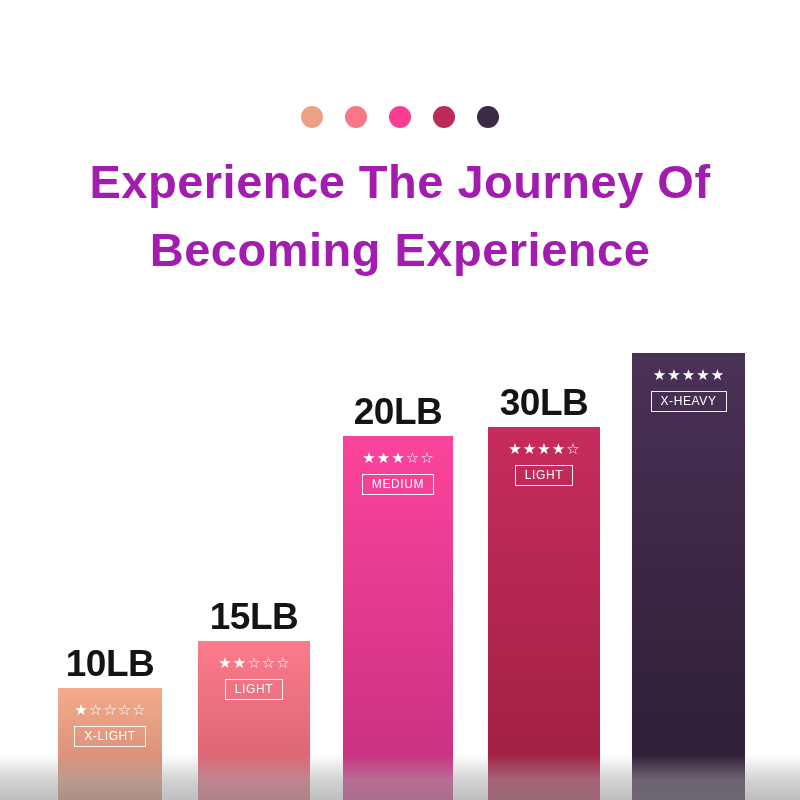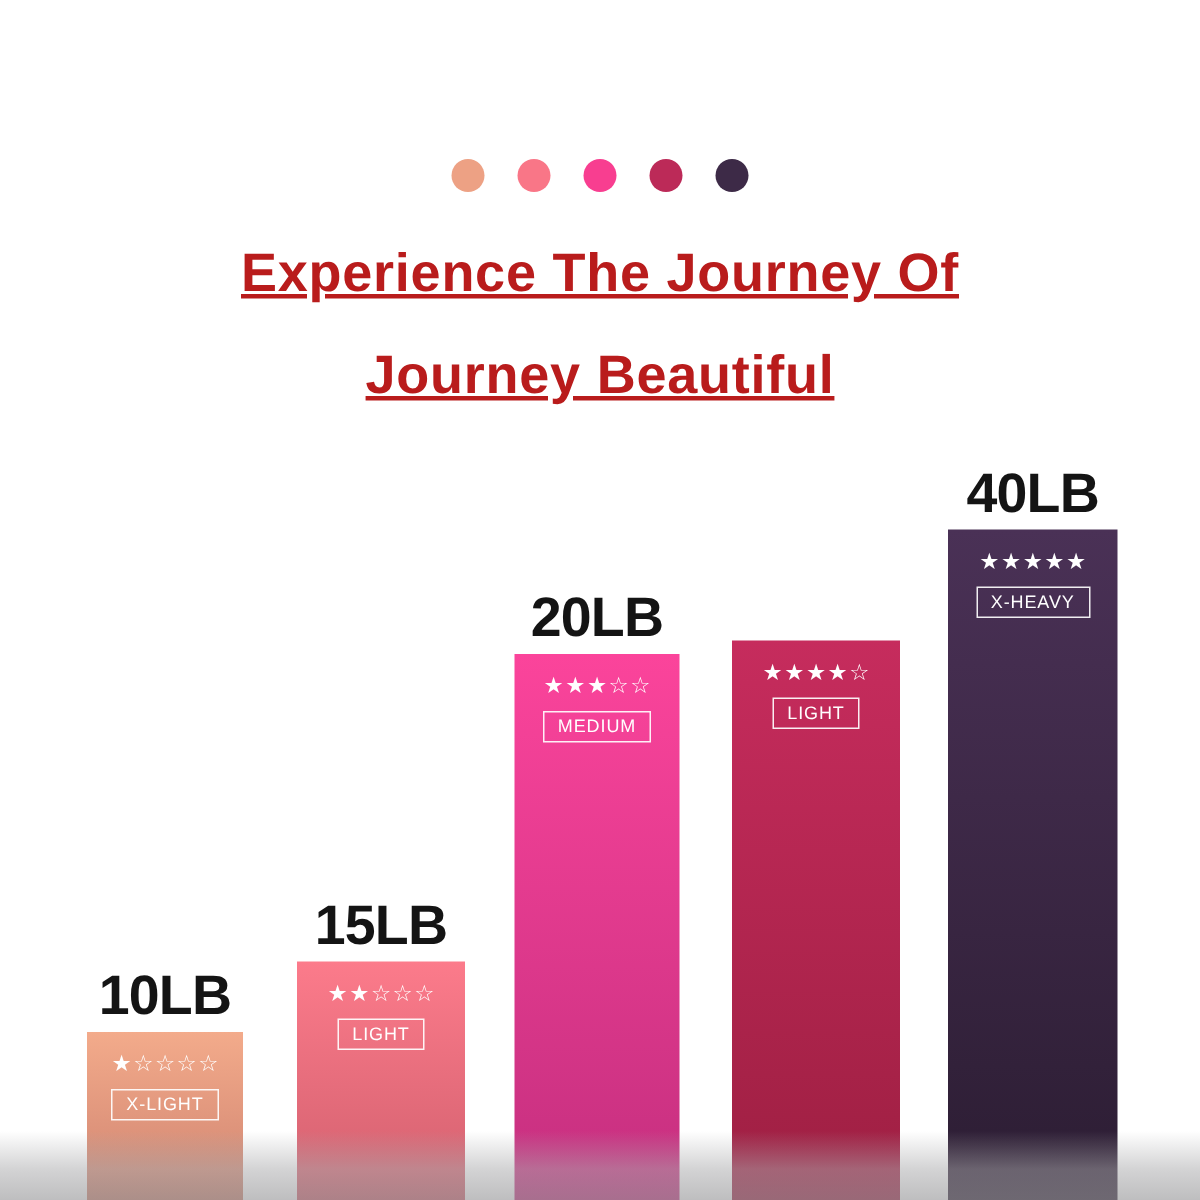--- a/index.html
+++ b/index.html
@@ -54,27 +54,26 @@
   .headline {
     position: absolute;
     top: 148px;
     left: 0;
     width: 800px;
     text-align: center;
     z-index: 3;
   }
   .headline .line {
     display: block;
-    font-size: 36px;
+    font-size: 47px;
     font-weight: bold;
-    color: #b91c1c;
+    color: #a21caf;
     letter-spacing: 0.5px;
     line-height: 68px;
     white-space: nowrap;
-    text-decoration: underline;
   }
 
   
   .chart {
     position: absolute;
     left: 0;
     top: 0;
     width: 800px;
     height: 800px;
     z-index: 2;
@@ -143,21 +142,21 @@
   <div class="dot-row">
       <div class="dot" style="background: rgb(237, 161, 132);"></div>
       <div class="dot" style="background: rgb(249, 118, 135);"></div>
       <div class="dot" style="background: rgb(248, 62, 144);"></div>
       <div class="dot" style="background: rgb(188, 42, 88);"></div>
       <div class="dot" style="background: rgb(61, 42, 71);"></div>
     </div>
 
   <div class="headline">
     <span class="line">Experience The Journey Of</span>
-    <span class="line">Journey Beautiful</span>
+    <span class="line">Becoming Experience</span>
   </div>
 
   <div class="chart">
       <div class="bar-group" style="left: 58px; width: 104px; height: 112px;">
         <div class="bar-weight">10LB</div>
         <div class="bar" style="background: linear-gradient(rgb(243, 171, 139) 0%, rgb(207, 131, 112) 100%);">
           <div class="bar-content">
             <div class="stars">
               <span>★</span>
               <span>☆</span>
@@ -193,35 +192,35 @@
               <span>★</span>
               <span>★</span>
               <span>☆</span>
               <span>☆</span>
             </div>
             <div class="tier">MEDIUM</div>
           </div>
         </div>
       </div>
       <div class="bar-group" style="left: 488px; width: 112px; height: 373px;">
+        <div class="bar-weight">30LB</div>
         <div class="bar" style="background: linear-gradient(rgb(198, 44, 93) 0%, rgb(158, 31, 66) 100%);">
           <div class="bar-content">
             <div class="stars">
               <span>★</span>
               <span>★</span>
               <span>★</span>
               <span>★</span>
               <span>☆</span>
             </div>
             <div class="tier">LIGHT</div>
           </div>
         </div>
       </div>
       <div class="bar-group" style="left: 632px; width: 113px; height: 447px;">
-        <div class="bar-weight">40LB</div>
         <div class="bar" style="background: linear-gradient(rgb(74, 49, 86) 0%, rgb(44, 29, 51) 100%);">
           <div class="bar-content">
             <div class="stars">
               <span>★</span>
               <span>★</span>
               <span>★</span>
               <span>★</span>
               <span>★</span>
             </div>
             <div class="tier">X-HEAVY</div>

